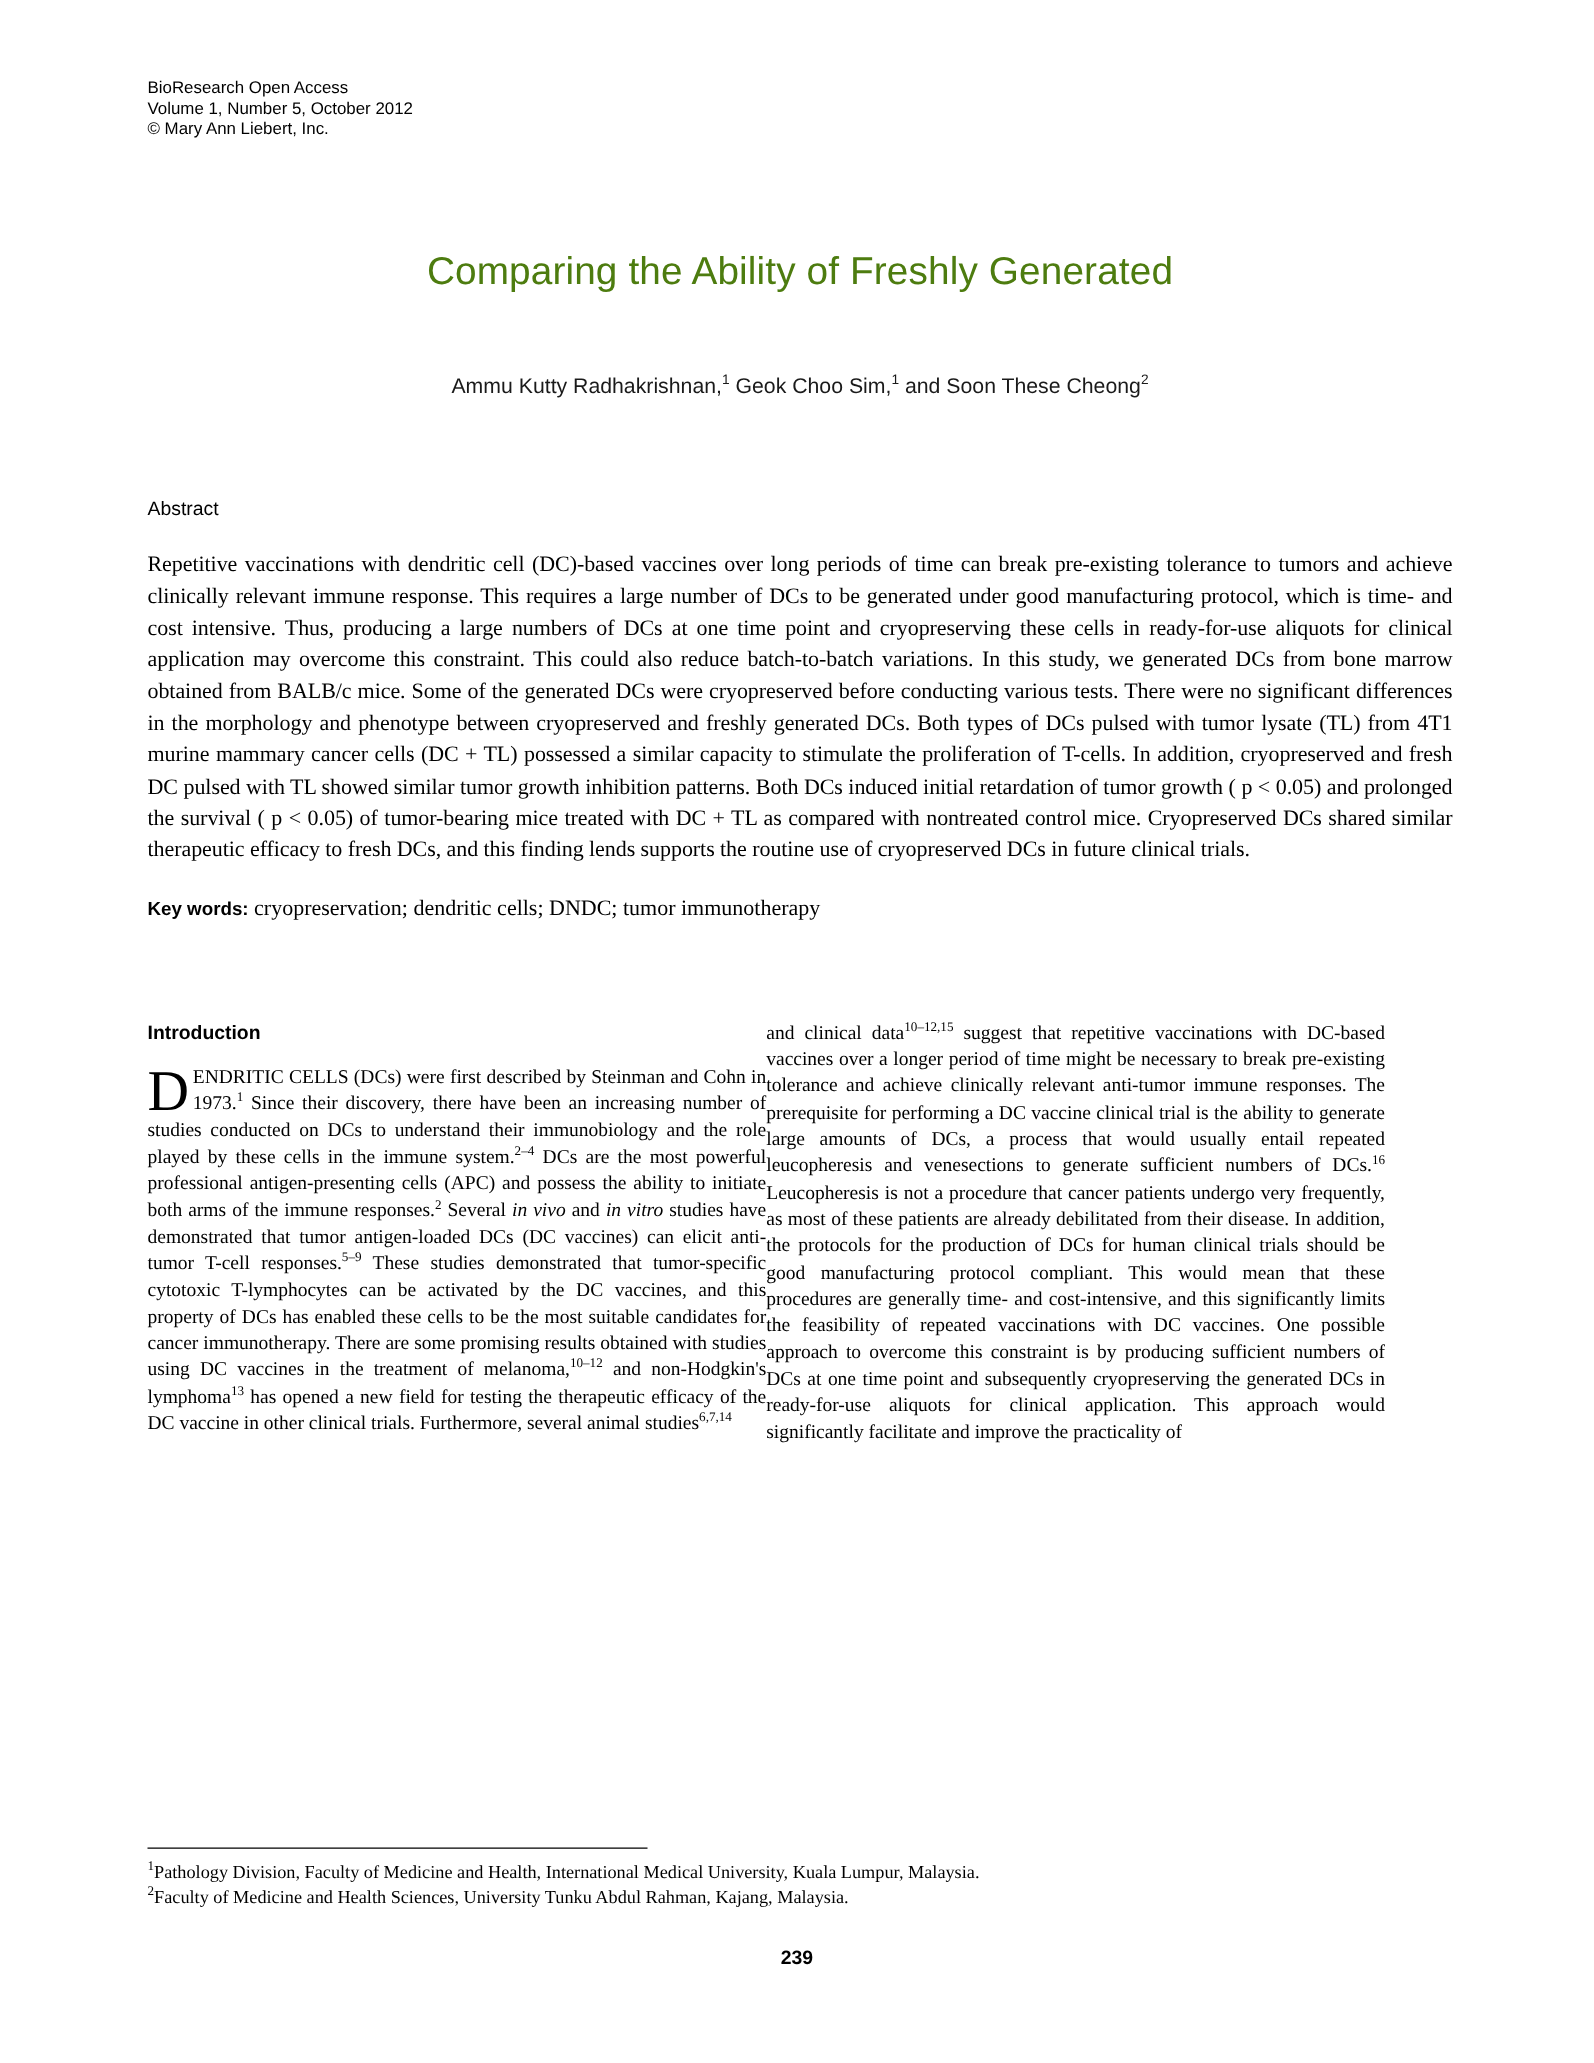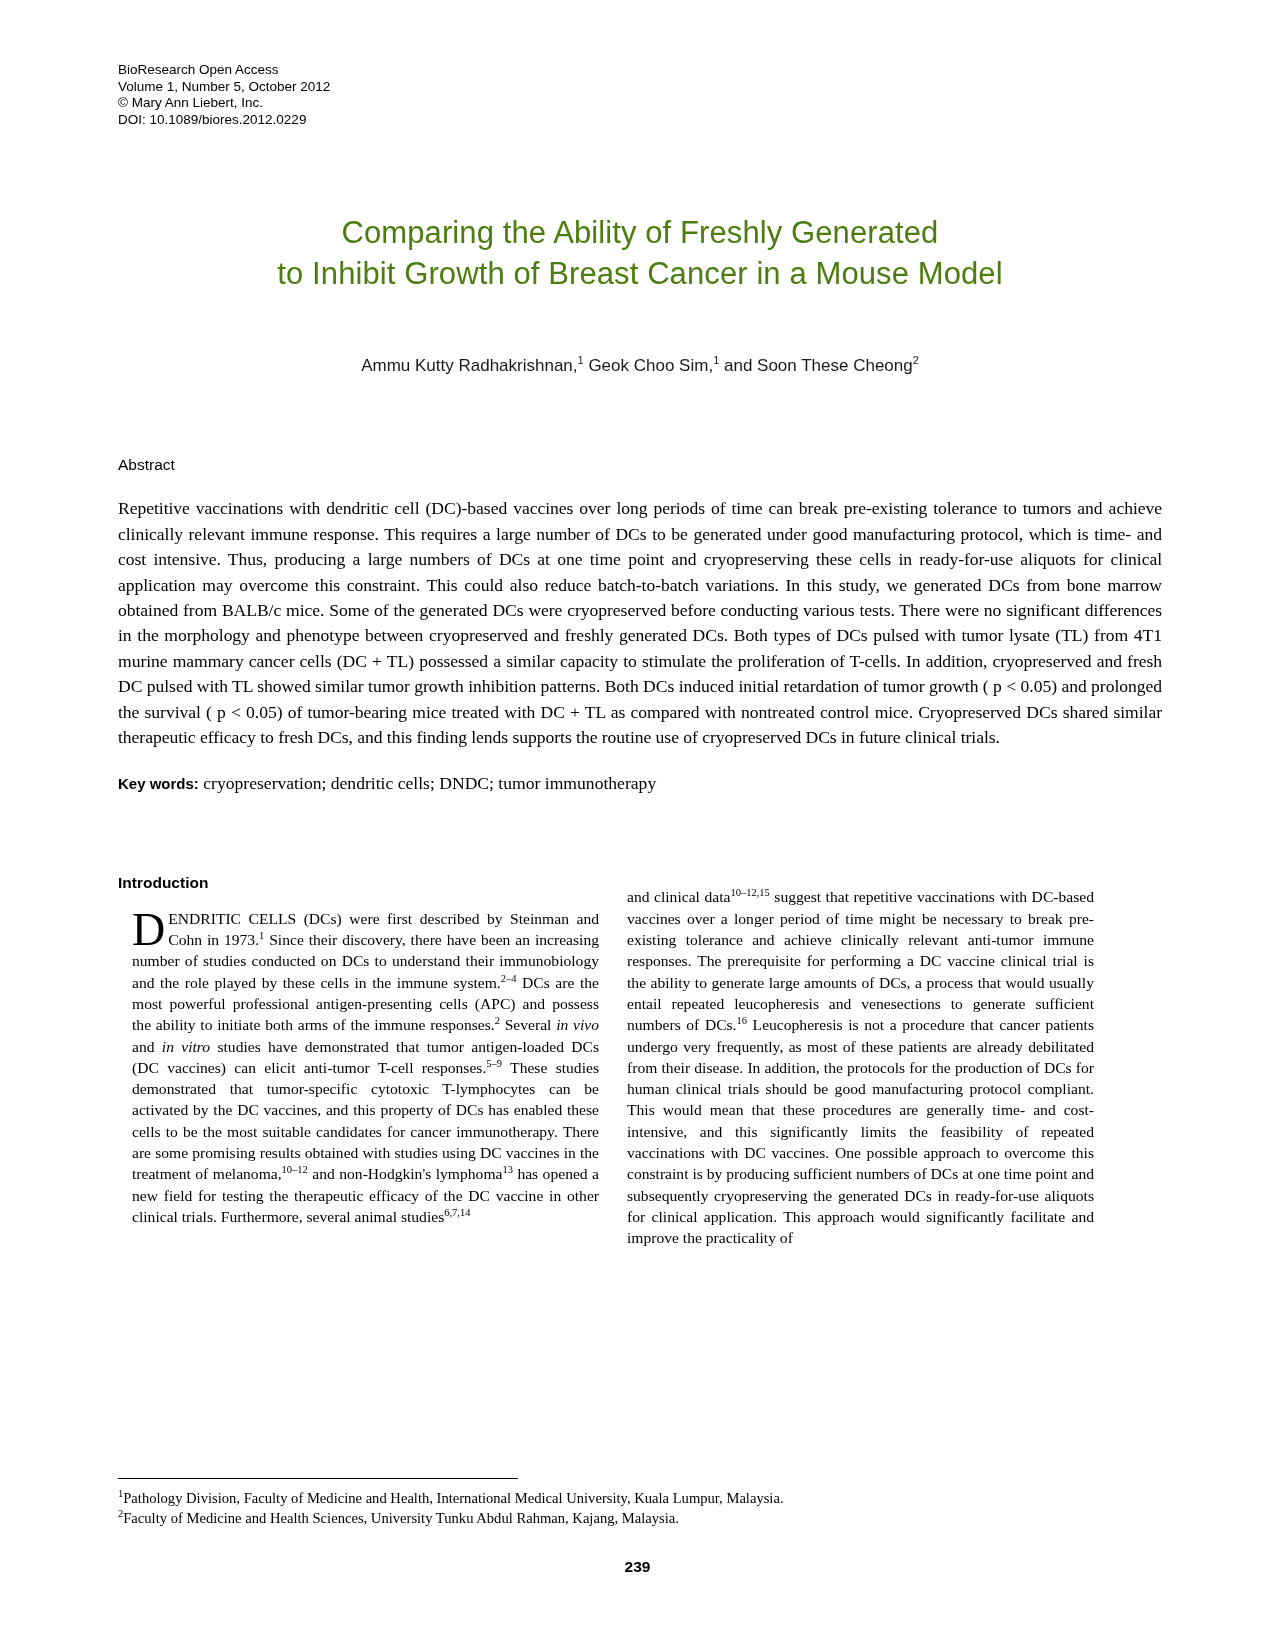--- a/index.html
+++ b/index.html
@@ -114,21 +114,21 @@
     line-height: 36px;
     padding: 2px 3px 0 0;
     margin-top: 2px;
   }
   .smallcaps { font-variant: small-caps; }
   sup {
     font-size: 10.5px;
     vertical-align: super;
     line-height: 0;
   }
-  .col p { margin: 14px; }
+  .col p { margin: 0; }
 
   
   .footnotes {
     position: absolute;
     left: 118px;
     bottom: 122px;
     width: 1039px;
   }
   .fn-rule {
     width: 400px;
@@ -154,26 +154,24 @@
 </style>
 </head>
 <body>
 
 <div class="page">
 
   <div class="masthead">
     <div>BioResearch Open Access</div>
     <div>Volume 1, Number 5, October 2012</div>
     <div>© Mary Ann Liebert, Inc.</div>
-    <div>DOI: 10.1089/biores.2012.0229</div>
   </div>
 
   <div class="title-block">
     <div class="line">Comparing the Ability of Freshly Generated</div>
-    <div class="line">to Inhibit Growth of Breast Cancer in a Mouse Model</div>
   </div>
 
   <div class="authors">
     <span>Ammu Kutty Radhakrishnan,</span><sup>1</sup><span> Geok Choo Sim,</span><sup>1</sup><span> and Soon These Cheong</span><sup>2</sup>
   </div>
 
   <div class="abstract-head">Abstract</div>
   <div class="abstract-body">Repetitive vaccinations with dendritic cell (DC)-based vaccines over long periods of time can break pre-existing tolerance to tumors and achieve clinically relevant immune response. This requires a large number of DCs to be generated under good manufacturing protocol, which is time- and cost intensive. Thus, producing a large numbers of DCs at one time point and cryopreserving these cells in ready-for-use aliquots for clinical application may overcome this constraint. This could also reduce batch-to-batch variations. In this study, we generated DCs from bone marrow obtained from BALB/c mice. Some of the generated DCs were cryopreserved before conducting various tests. There were no significant differences in the morphology and phenotype between cryopreserved and freshly generated DCs. Both types of DCs pulsed with tumor lysate (TL) from 4T1 murine mammary cancer cells (DC + TL) possessed a similar capacity to stimulate the proliferation of T-cells. In addition, cryopreserved and fresh DC pulsed with TL showed similar tumor growth inhibition patterns. Both DCs induced initial retardation of tumor growth ( p &lt; 0.05) and prolonged the survival ( p &lt; 0.05) of tumor-bearing mice treated with DC + TL as compared with nontreated control mice. Cryopreserved DCs shared similar therapeutic efficacy to fresh DCs, and this finding lends supports the routine use of cryopreserved DCs in future clinical trials.</div>
 
   <div class="keywords">

